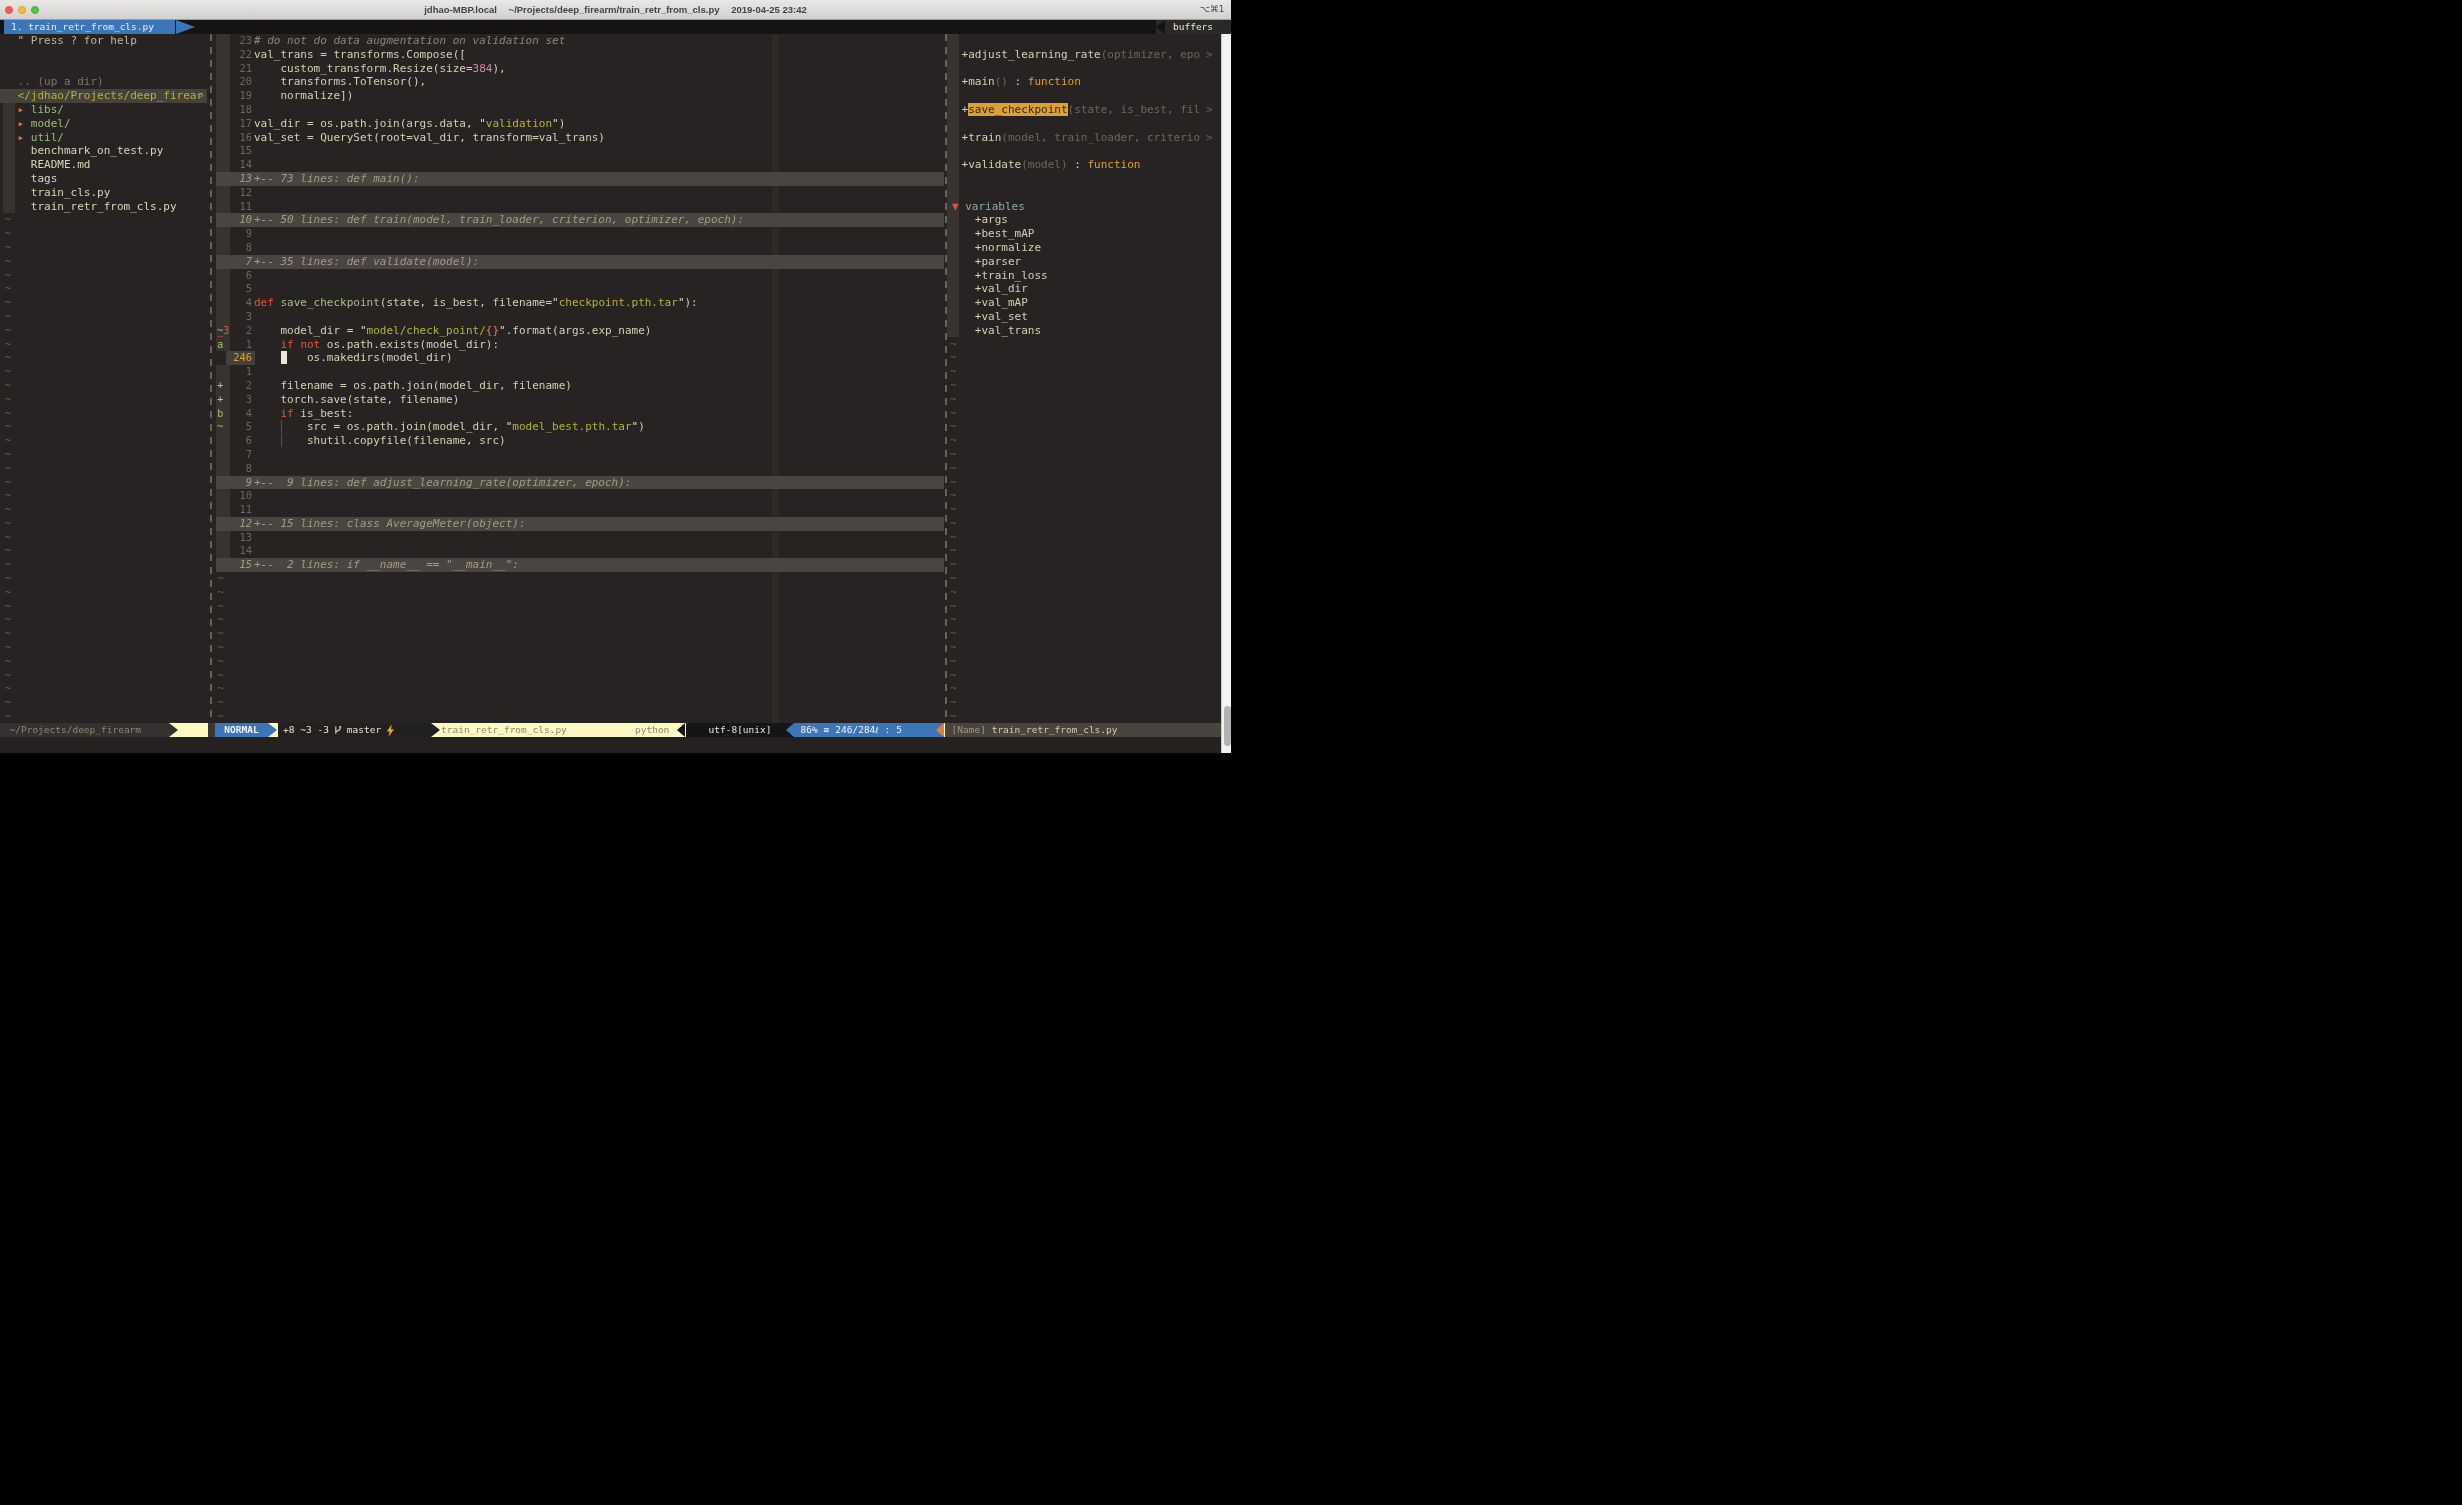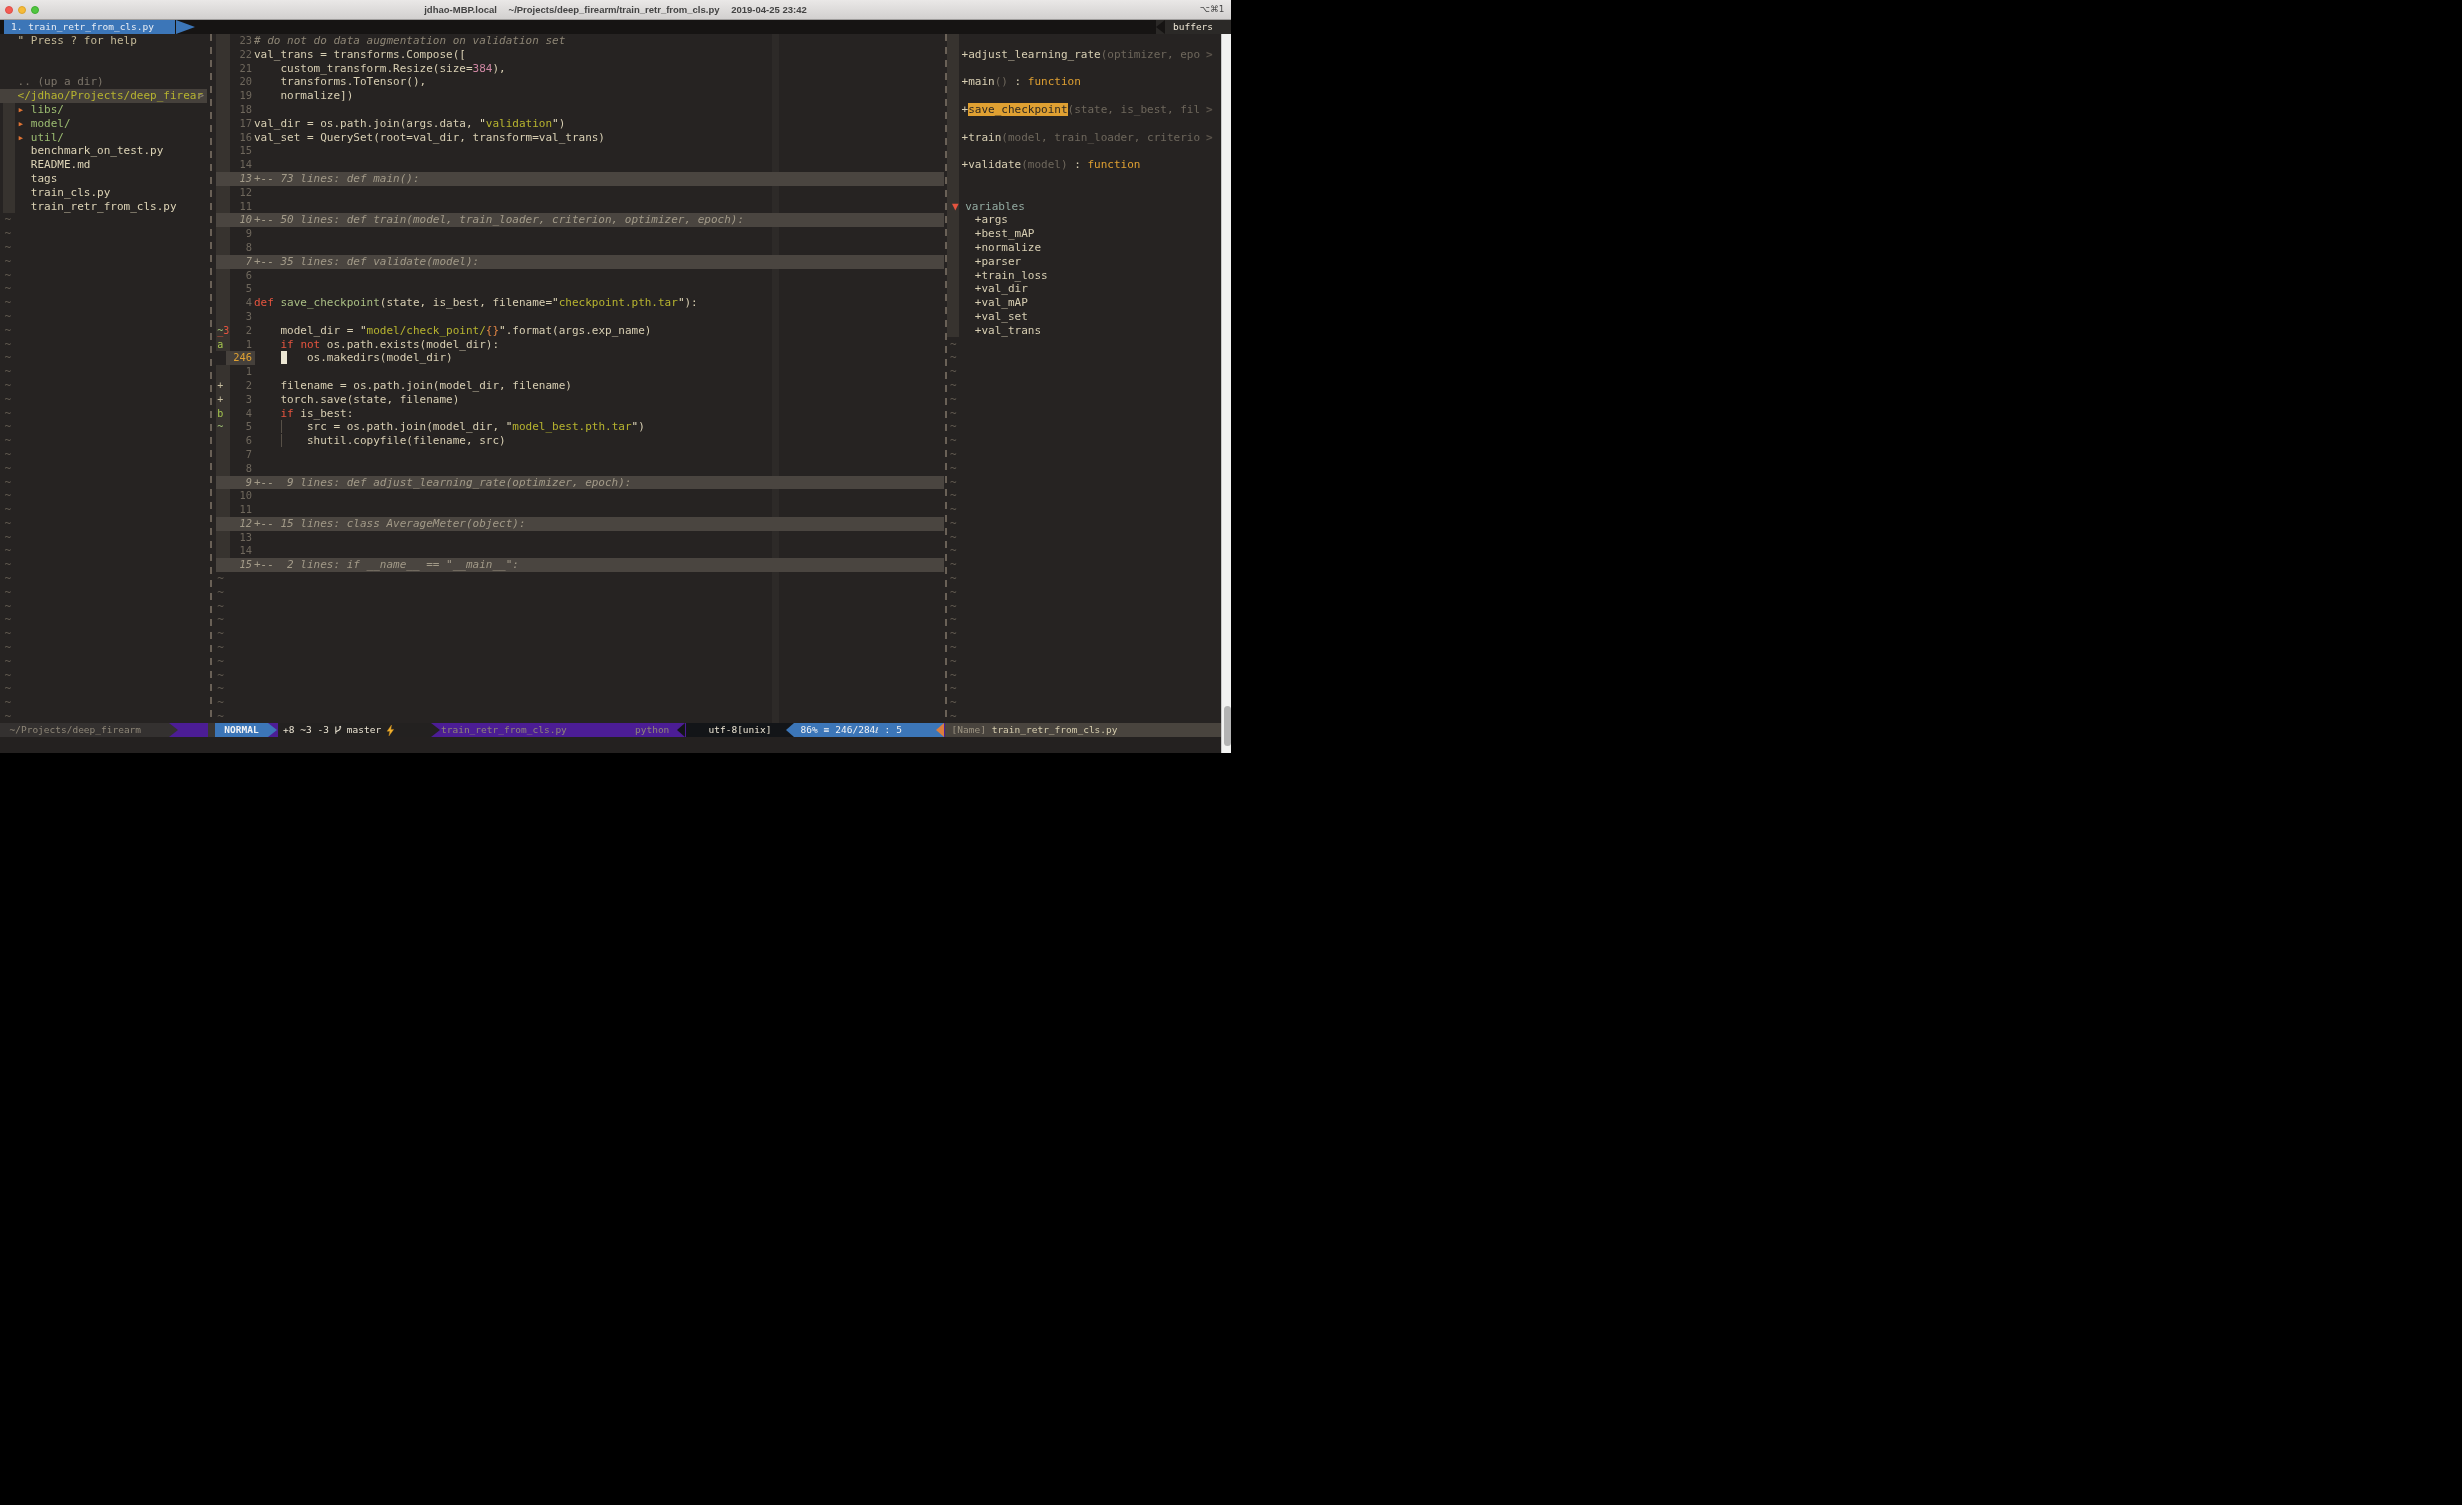--- a/index.html
+++ b/index.html
@@ -84,21 +84,21 @@
   .row.ntroot { background:#46413c; color:#b7b42f; }
   .nt-trunc { position:absolute; right:2.9px; color:#8b8374; }
 
   
   .tb-strip { position:absolute; left:2.9px; top:0; width:11.7px; height:303px; background:#37332f; }
   #tagbar-win .txt { left:17.6px; }
   #tagbar-win .row.scope .txt { left:8px; }
   .tb-trunc { position:absolute; left:262px; color:#5b544b; font-weight:bold; }
 
   
-  .statusline { position:absolute; left:0; top:703px; width:1420px; height:14px; background:#4c1d95;
+  .statusline { position:absolute; left:0; top:703px; width:1420px; height:14px; background:#fef9c3;
     font-size:9.5px; line-height:14px; color:#8e8677; white-space:pre; }
   .statusline > * { position:absolute; top:0; height:14px; }
   .arr { width:0 !important; height:0 !important; }
   .arr-r { border-top:7px solid transparent; border-bottom:7px solid transparent; }
   .arr-l { border-top:7px solid transparent; border-bottom:7px solid transparent; }
   .sl-nt { left:0; width:169px; background:#343130; padding-left:9.5px; }
   .sl-nt-arrow { left:169px; border-left:9.5px solid #343130; }
   .sl-edge { left:208px; width:6.6px; background:#3a3632; }
   .sl-mode { left:215px; width:53px; background:#3c76b8; color:#f2f3f5; font-weight:bold; text-align:center; }
   .sl-mode-arrow { left:268px; border-left:9.5px solid #3c76b8; }

